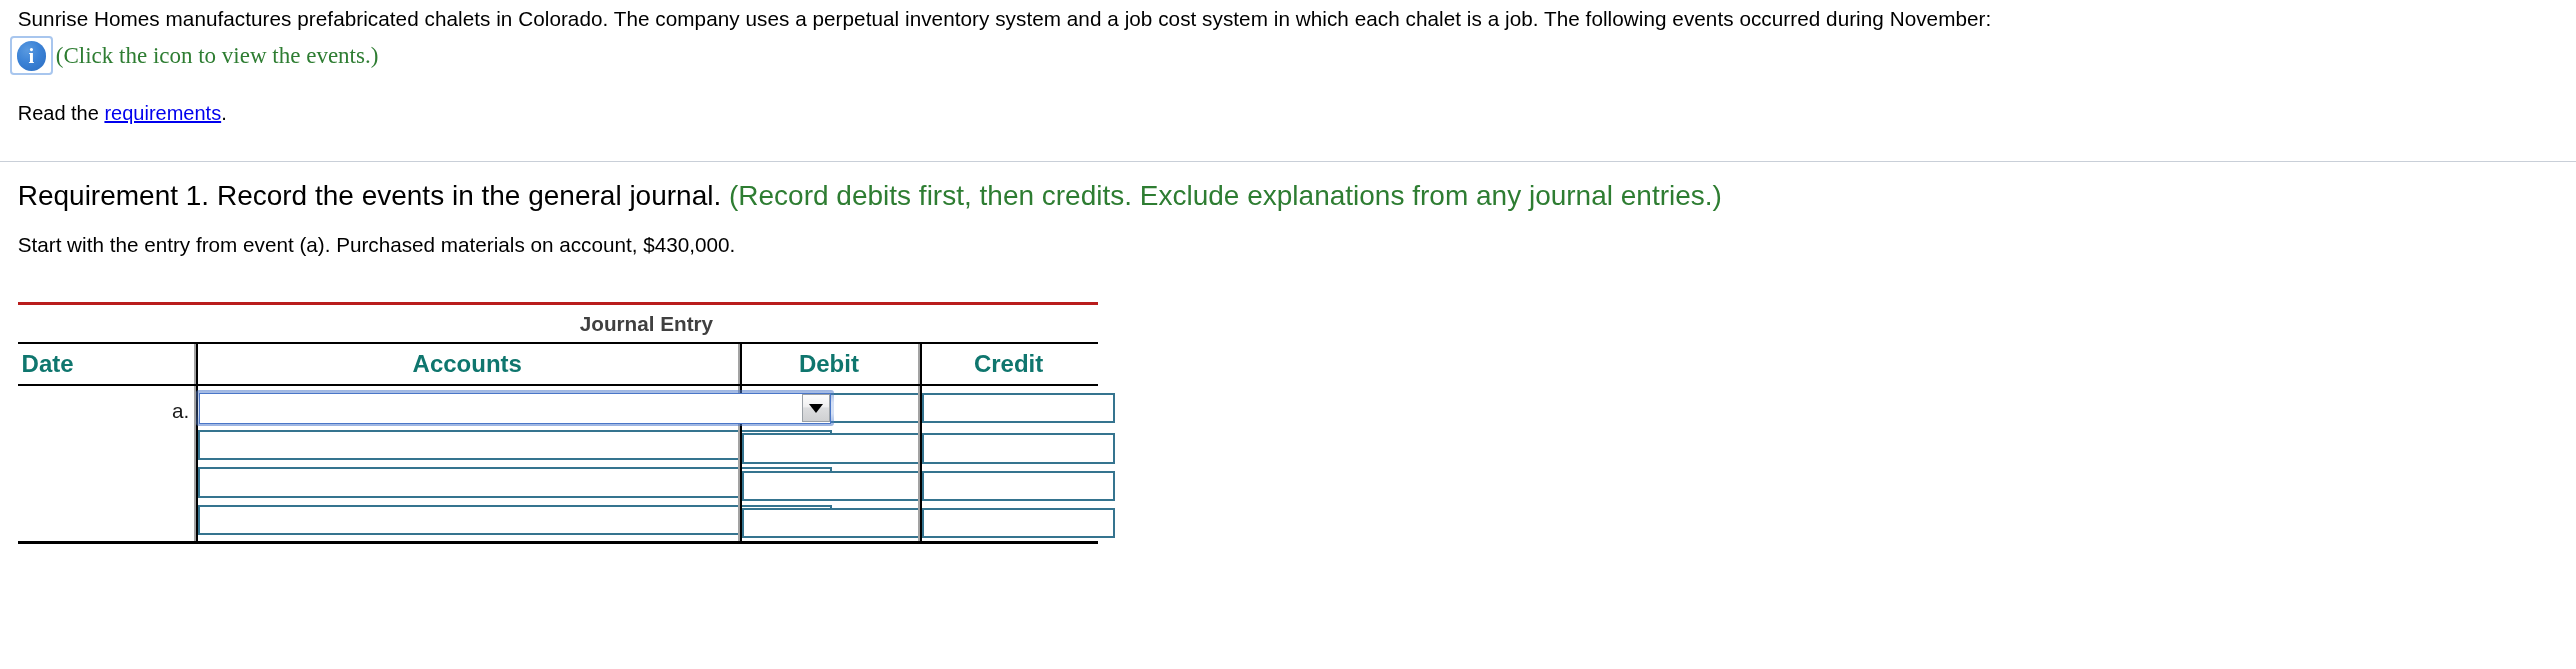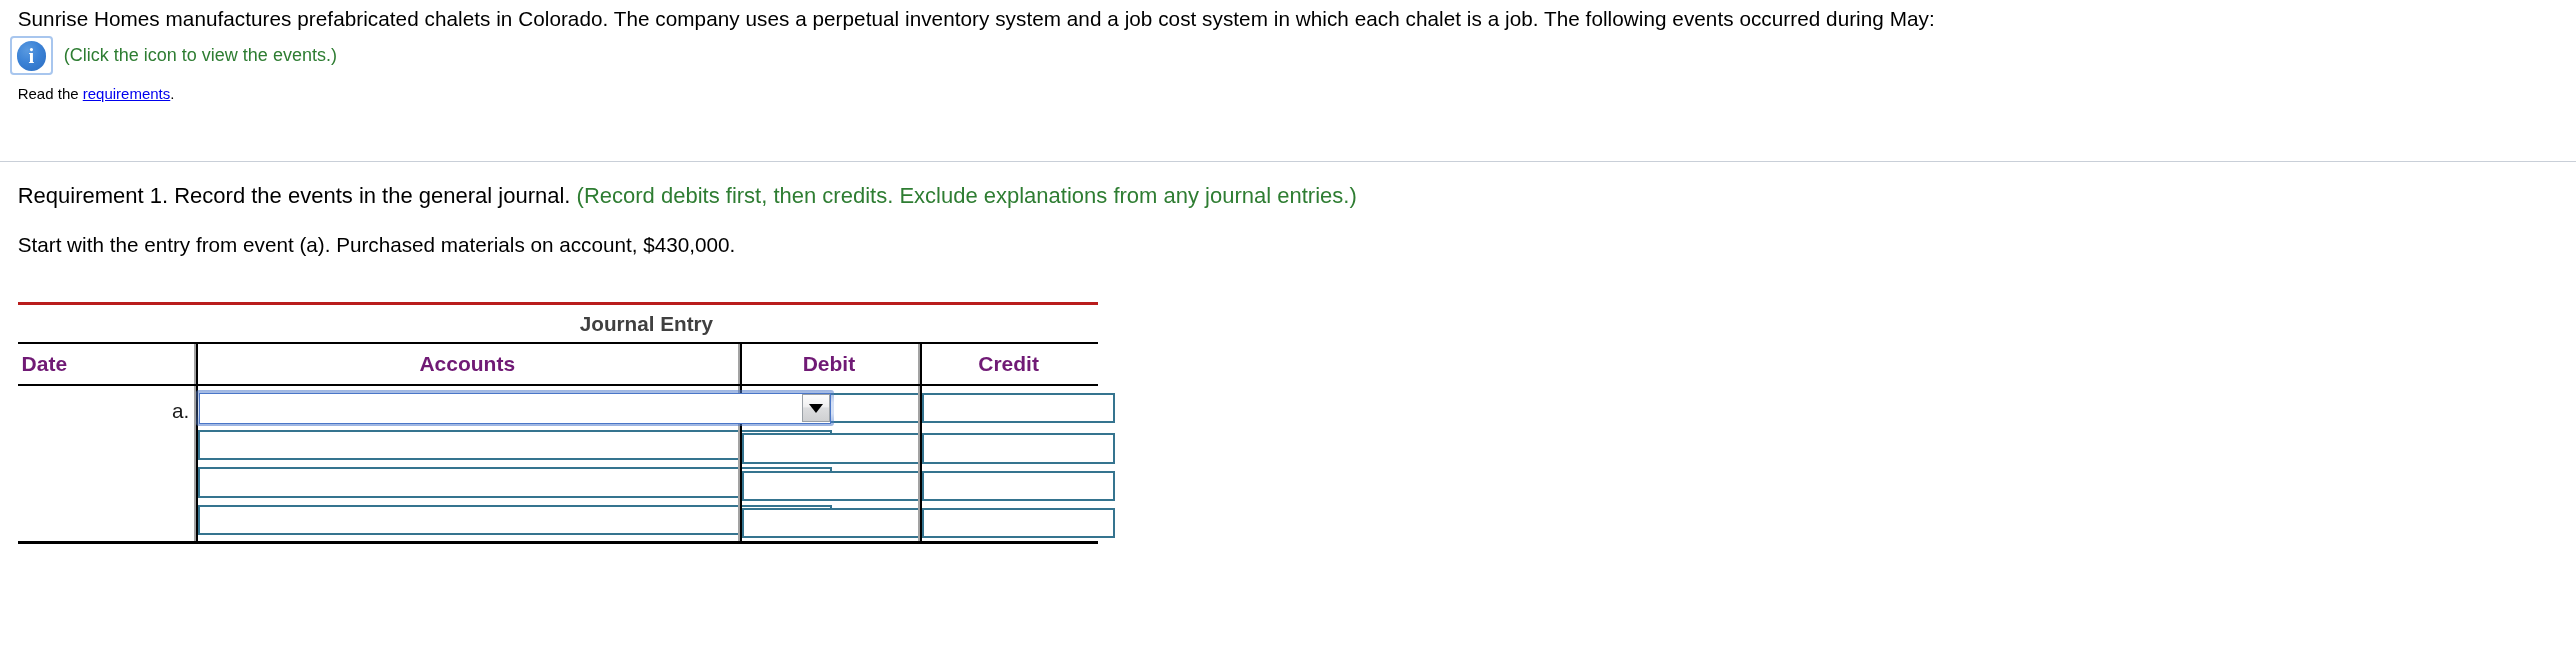--- a/index.html
+++ b/index.html
@@ -63,30 +63,31 @@
     font-family: "Liberation Serif", serif;
     font-weight: bold;
     font-size: 20.7px;
     line-height: 1;
     user-select: none;
   }
   .green {
     color: #2e7d32;
   }
   .icon-caption {
-    font-size: 18px;
-    line-height: 25.6px;
-    margin-left: 11px;
-    white-space: nowrap;
+    font-size: 23px;
+    line-height: 25.6px;
+    margin-left: 3px;
+    white-space: nowrap;
+    font-family: Liberation Serif, serif;
   }
 
   .read-line {
-    font-size: 15px;
-    line-height: 25.6px;
-    margin-top: 6px;
+    font-size: 20px;
+    line-height: 25.6px;
+    margin-top: 26px;
     white-space: nowrap;
   }
   .req-link {
     color: #0000ee;
     text-decoration: underline;
     cursor: pointer;
   }
 
   
   .hr {
@@ -99,21 +100,21 @@
   }
 
   
   .req-block {
     position: absolute;
     left: 17.7px;
     top: 183px;
     width: 2541px;
   }
   .req-line {
-    font-size: 22px;
+    font-size: 28px;
     line-height: 25.6px;
     white-space: nowrap;
   }
   .start-line {
     font-size: 20.7px;
     line-height: 25.6px;
     white-space: nowrap;
     margin-top: 23.6px;
   }
 
@@ -137,23 +138,23 @@
     height: 37px;
     text-align: center;
     vertical-align: middle;
     font-size: 20.7px;
     font-weight: bold;
     color: #404040;
   }
 
   .head-row th {
     height: 40px;
-    font-size: 21px;
+    font-size: 24px;
     font-weight: bold;
-    color: #701a75;
+    color: #0f766e;
     vertical-align: middle;
     border-bottom: 2px solid #000000;
   }
   th.h-date {
     text-align: left;
     padding-left: 3.9px;
   }
   th.h-acct, th.h-debit, th.h-credit {
     text-align: center;
   }
@@ -261,21 +262,21 @@
     color: #000000;
     white-space: nowrap;
   }
 </style>
 </head>
 <body>
 
 <div class="intro">
 
   <div class="intro-line">
-    <span class="bold">Sunrise</span><span> Homes manufactures prefabricated chalets in Colorado. The company uses a perpetual inventory system and a job cost system in which each chalet is a job. The following events occurred during May:</span>
+    <span class="bold">Sunrise</span><span> Homes manufactures prefabricated chalets in Colorado. The company uses a perpetual inventory system and a job cost system in which each chalet is a job. The following events occurred during November:</span>
   </div>
 
   <div class="icon-row">
     <div class="info-btn">
       <div class="info-circle">i</div>
     </div>
     <div class="icon-caption green">(Click the icon to view the events.)</div>
   </div>
 
   <div class="read-line">

